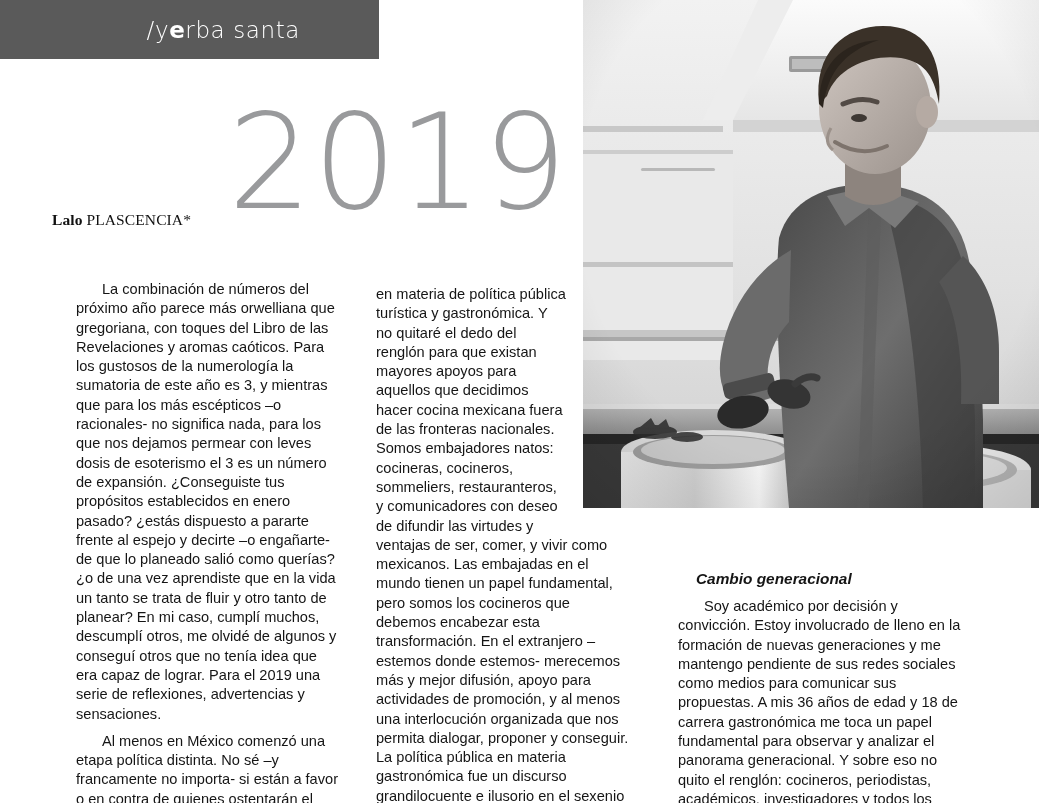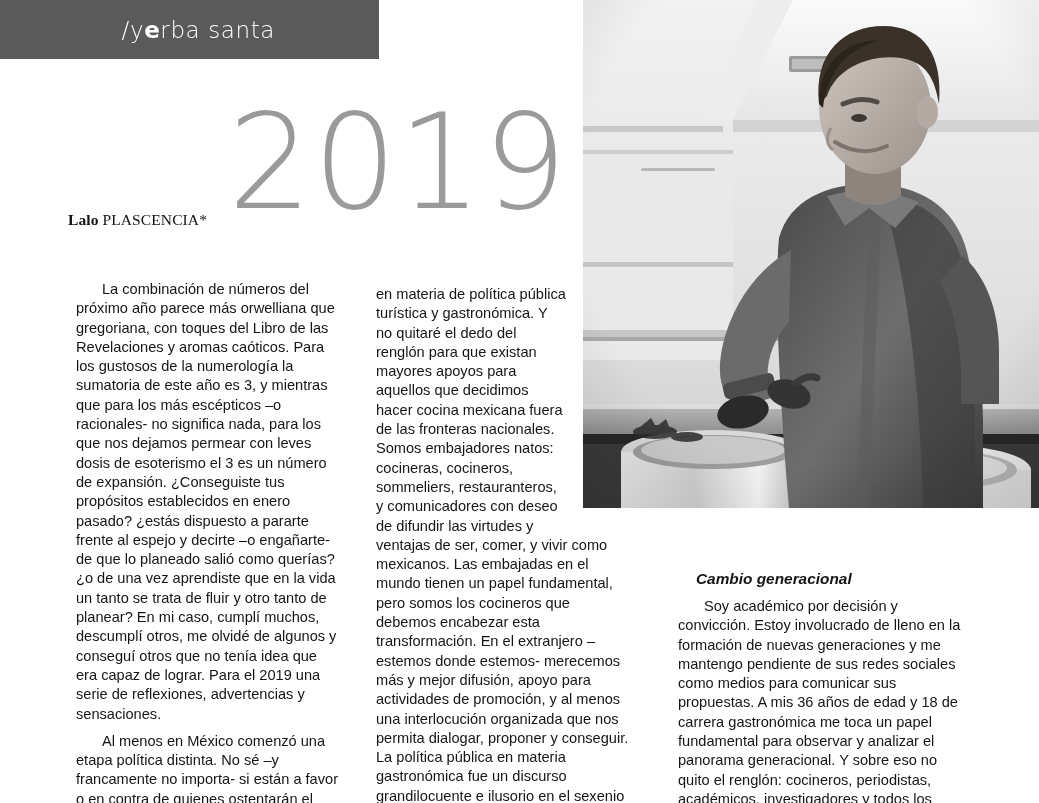--- a/index.html
+++ b/index.html
@@ -13,21 +13,21 @@
     font-family: "Liberation Sans", sans-serif;
     color: #1a1a1a;
   }
 
   
   #header-banner {
     position: absolute; left: 0; top: 0;
     width: 379px; height: 59px;
     background: #5a5a5a;
     display: flex; align-items: center; justify-content: flex-end;
-    padding-right: 104px;
+    padding-right: 79px;
     text-align: right;
   }
   #section-title {
     color: #ffffff;
     font-family: "DejaVu Sans", sans-serif;
     font-size: 23px;
     font-weight: 300;
     letter-spacing: 0.6px;
     white-space: nowrap;
   }
@@ -52,21 +52,21 @@
     font-size: 132px;
     font-weight: 200;
     line-height: 1;
     color: #999a9c;
     letter-spacing: 1px;
   }
 
   
   #byline {
     position: absolute;
-    left: 68px; top: 211px;
+    left: 52px; top: 211px;
     font-family: "Liberation Serif", serif;
     font-size: 15.5px;
     letter-spacing: 0.1px;
     color: #111;
     white-space: nowrap;
   }
   #byline .first { font-weight: 700; }
 
   
   .column {

